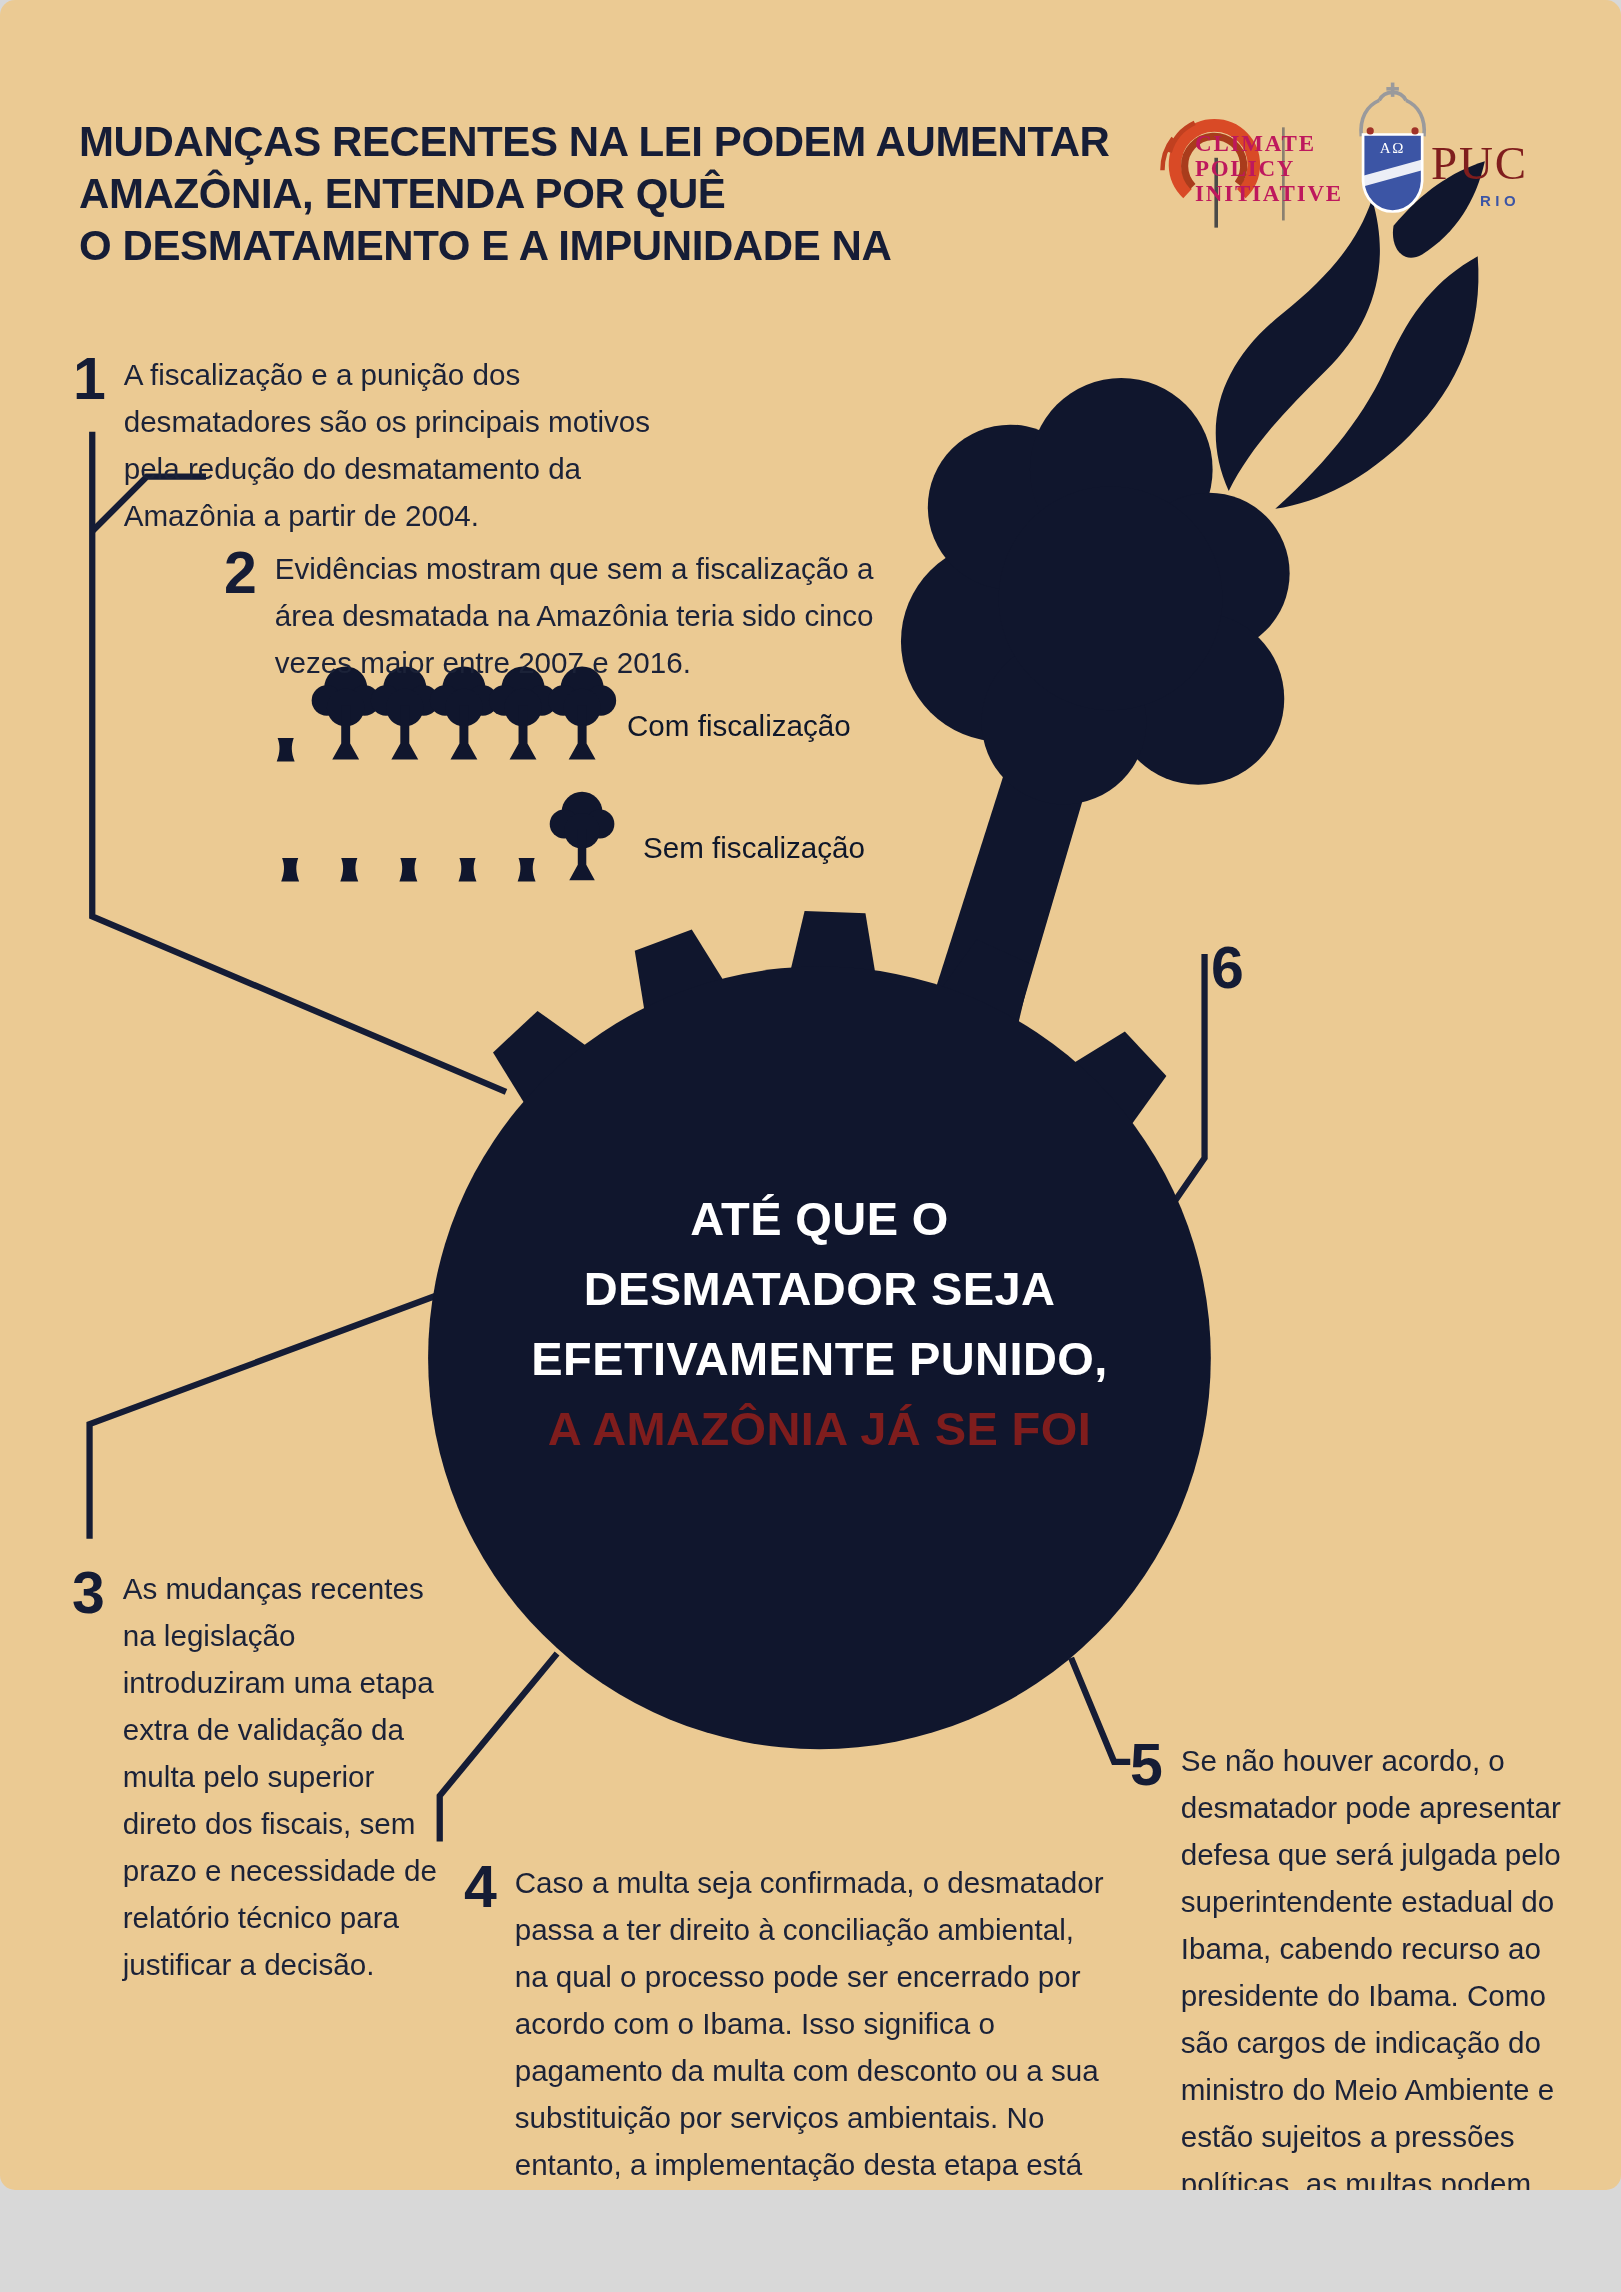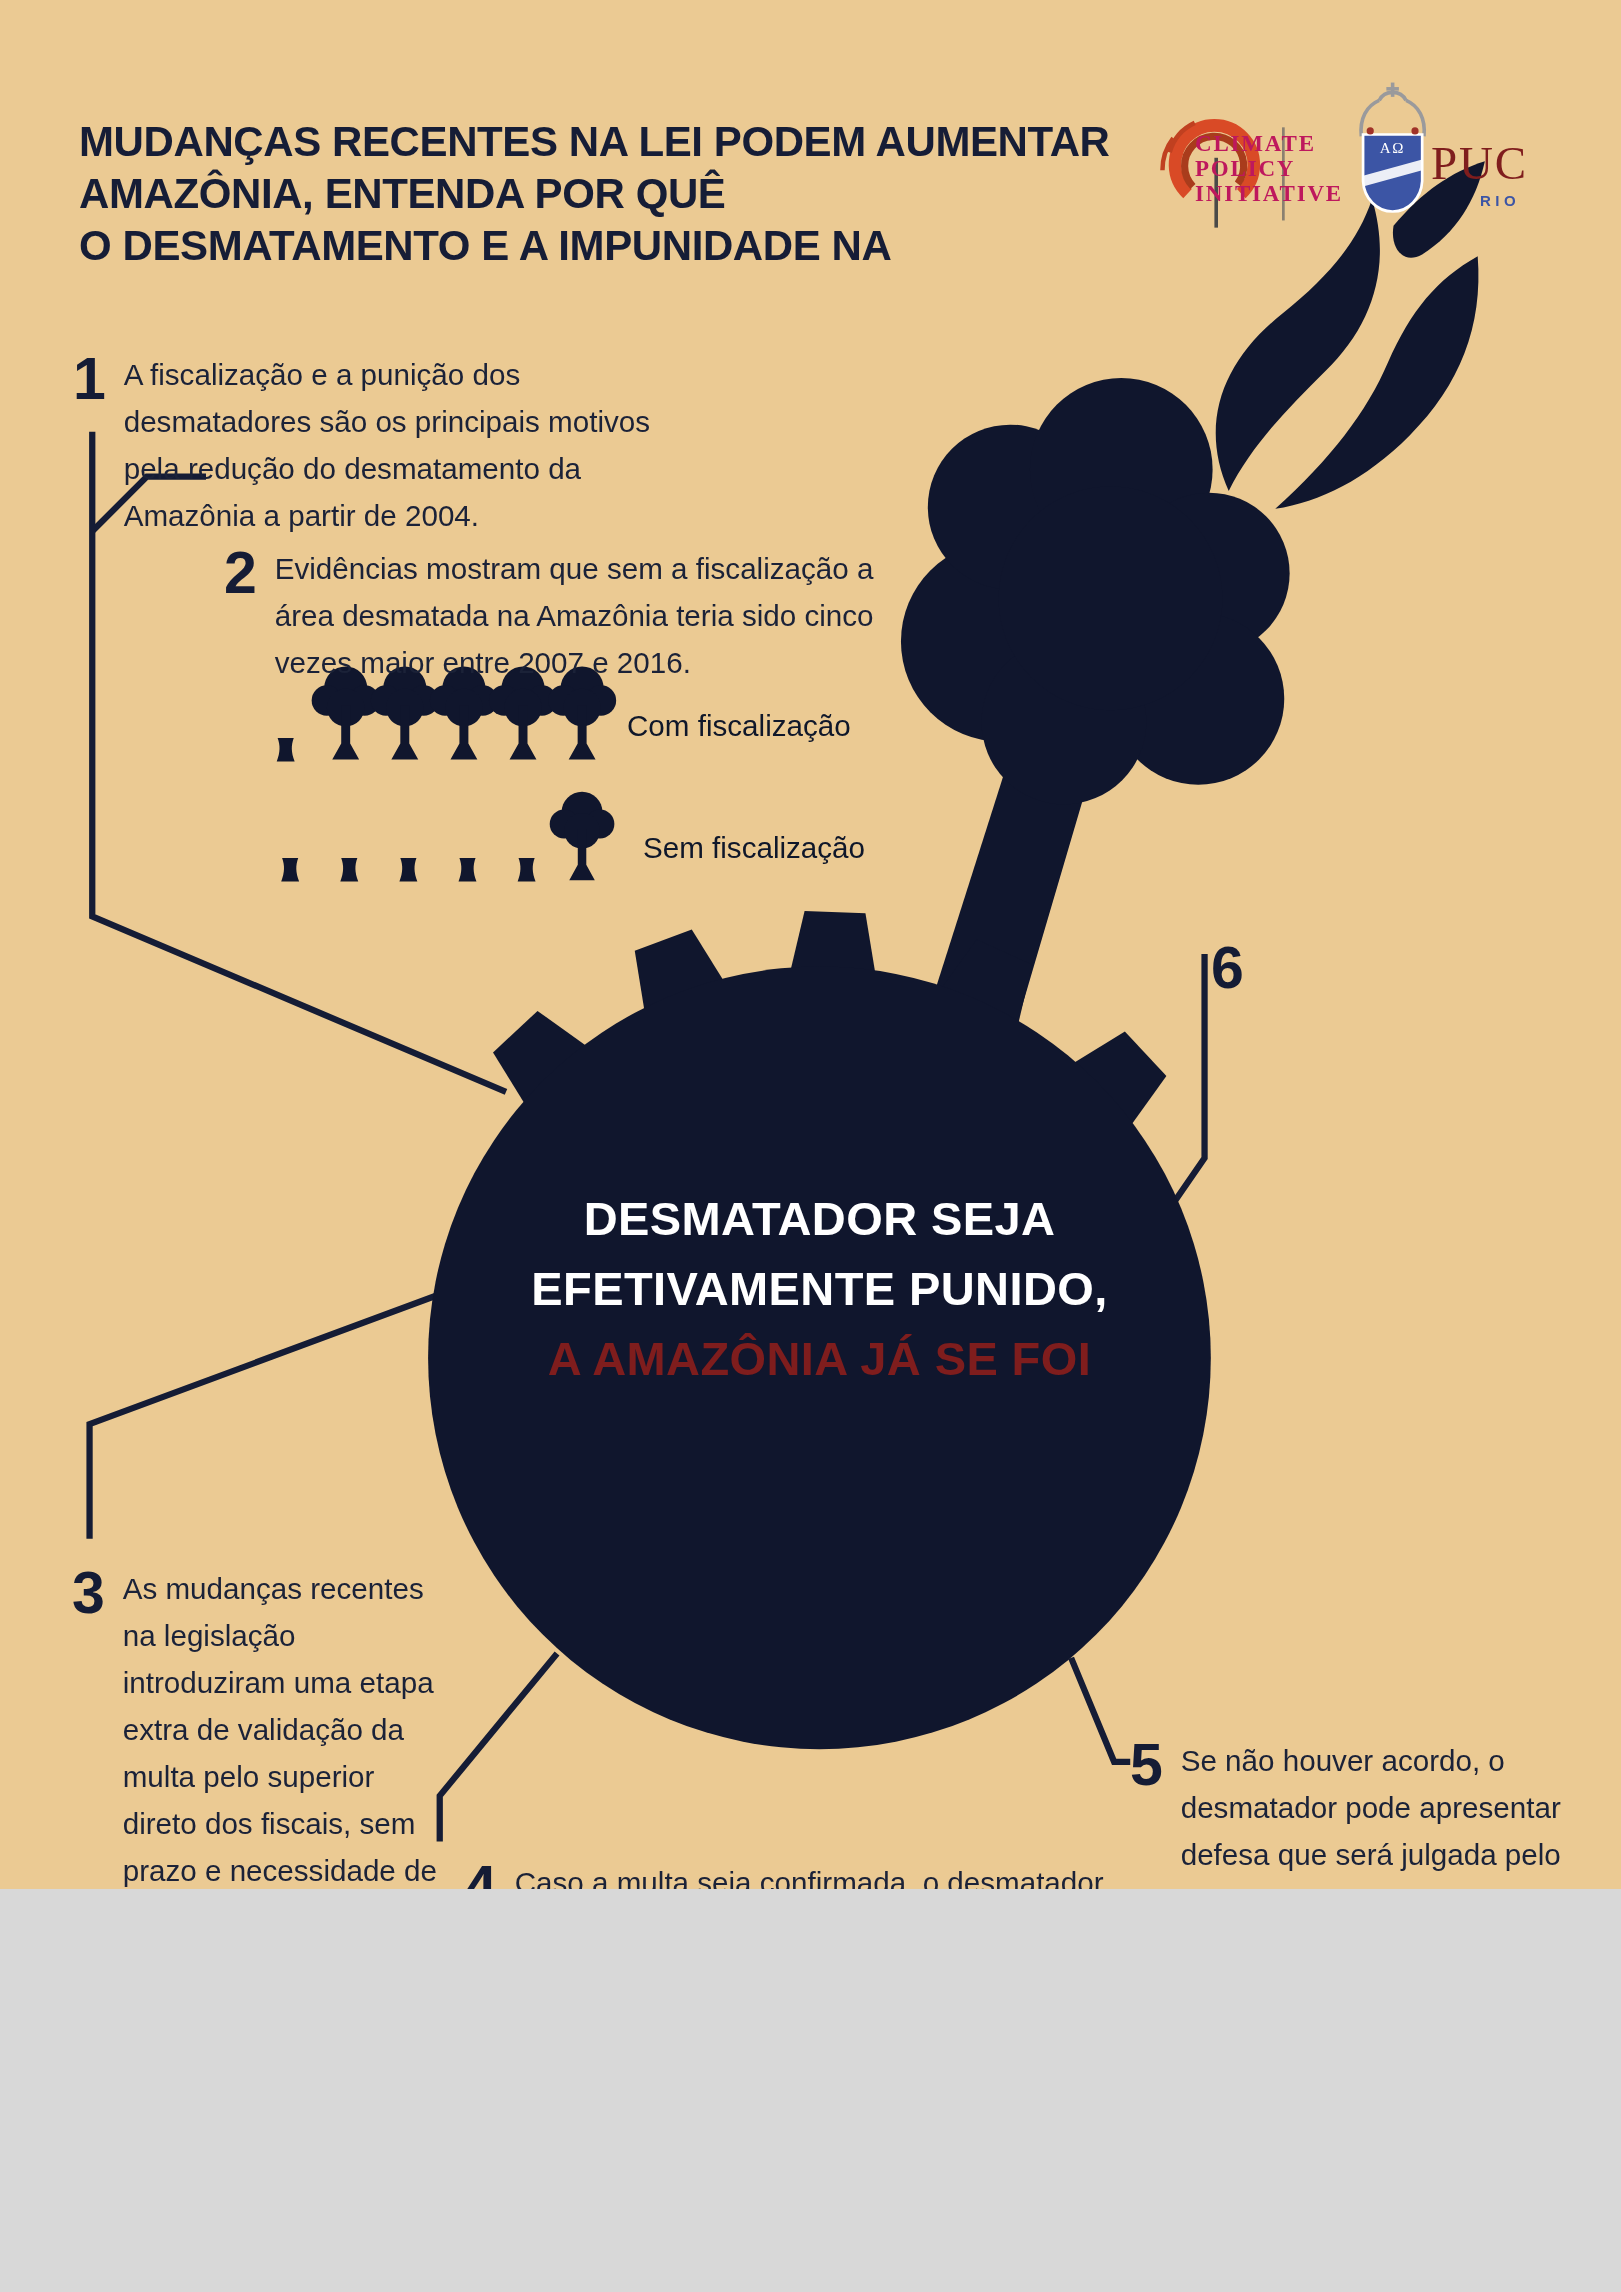--- a/index.html
+++ b/index.html
@@ -1,22 +1,23 @@
 <!DOCTYPE html>
 <html style="font-size:14.3px"><head>
 <meta charset="utf-8">
 <style>
   html,body{margin:0;padding:0;background:#d8d8d8;}
   .canvas{
     position:relative;
-    width:1621px;height:1889px;
+    width:1621px;height:2190px;
     background:#ebca93;
     overflow:hidden;
     font-family:"Liberation Sans", sans-serif;
     color:#151c35;
+    border-radius:15px;
   }
   .art{position:absolute;left:0;top:0;width:1621px;height:2293px;}
   .page-title{
     position:absolute;left:79px;top:88px;
     font-size:42px;font-weight:bold;line-height:52px;
     letter-spacing:-0.4px;color:#161d36;
   }
   .page-title span{display:block;}
   
   .cpi-text{
@@ -212,19 +213,20 @@
   </div>
 
   <div class="item i6">
     <span class="num">6</span>
   </div>
 
   <div class="picto-label lab1">Com fiscalização</div>
   <div class="picto-label lab2">Sem fiscalização</div>
 
   <div class="slogan">
+    <span>ATÉ QUE O</span>
     <span>DESMATADOR SEJA</span>
     <span>EFETIVAMENTE PUNIDO,</span>
     <span class="red">A AMAZÔNIA JÁ SE FOI</span>
   </div>
 
 </div>
 
 
 </body></html>

